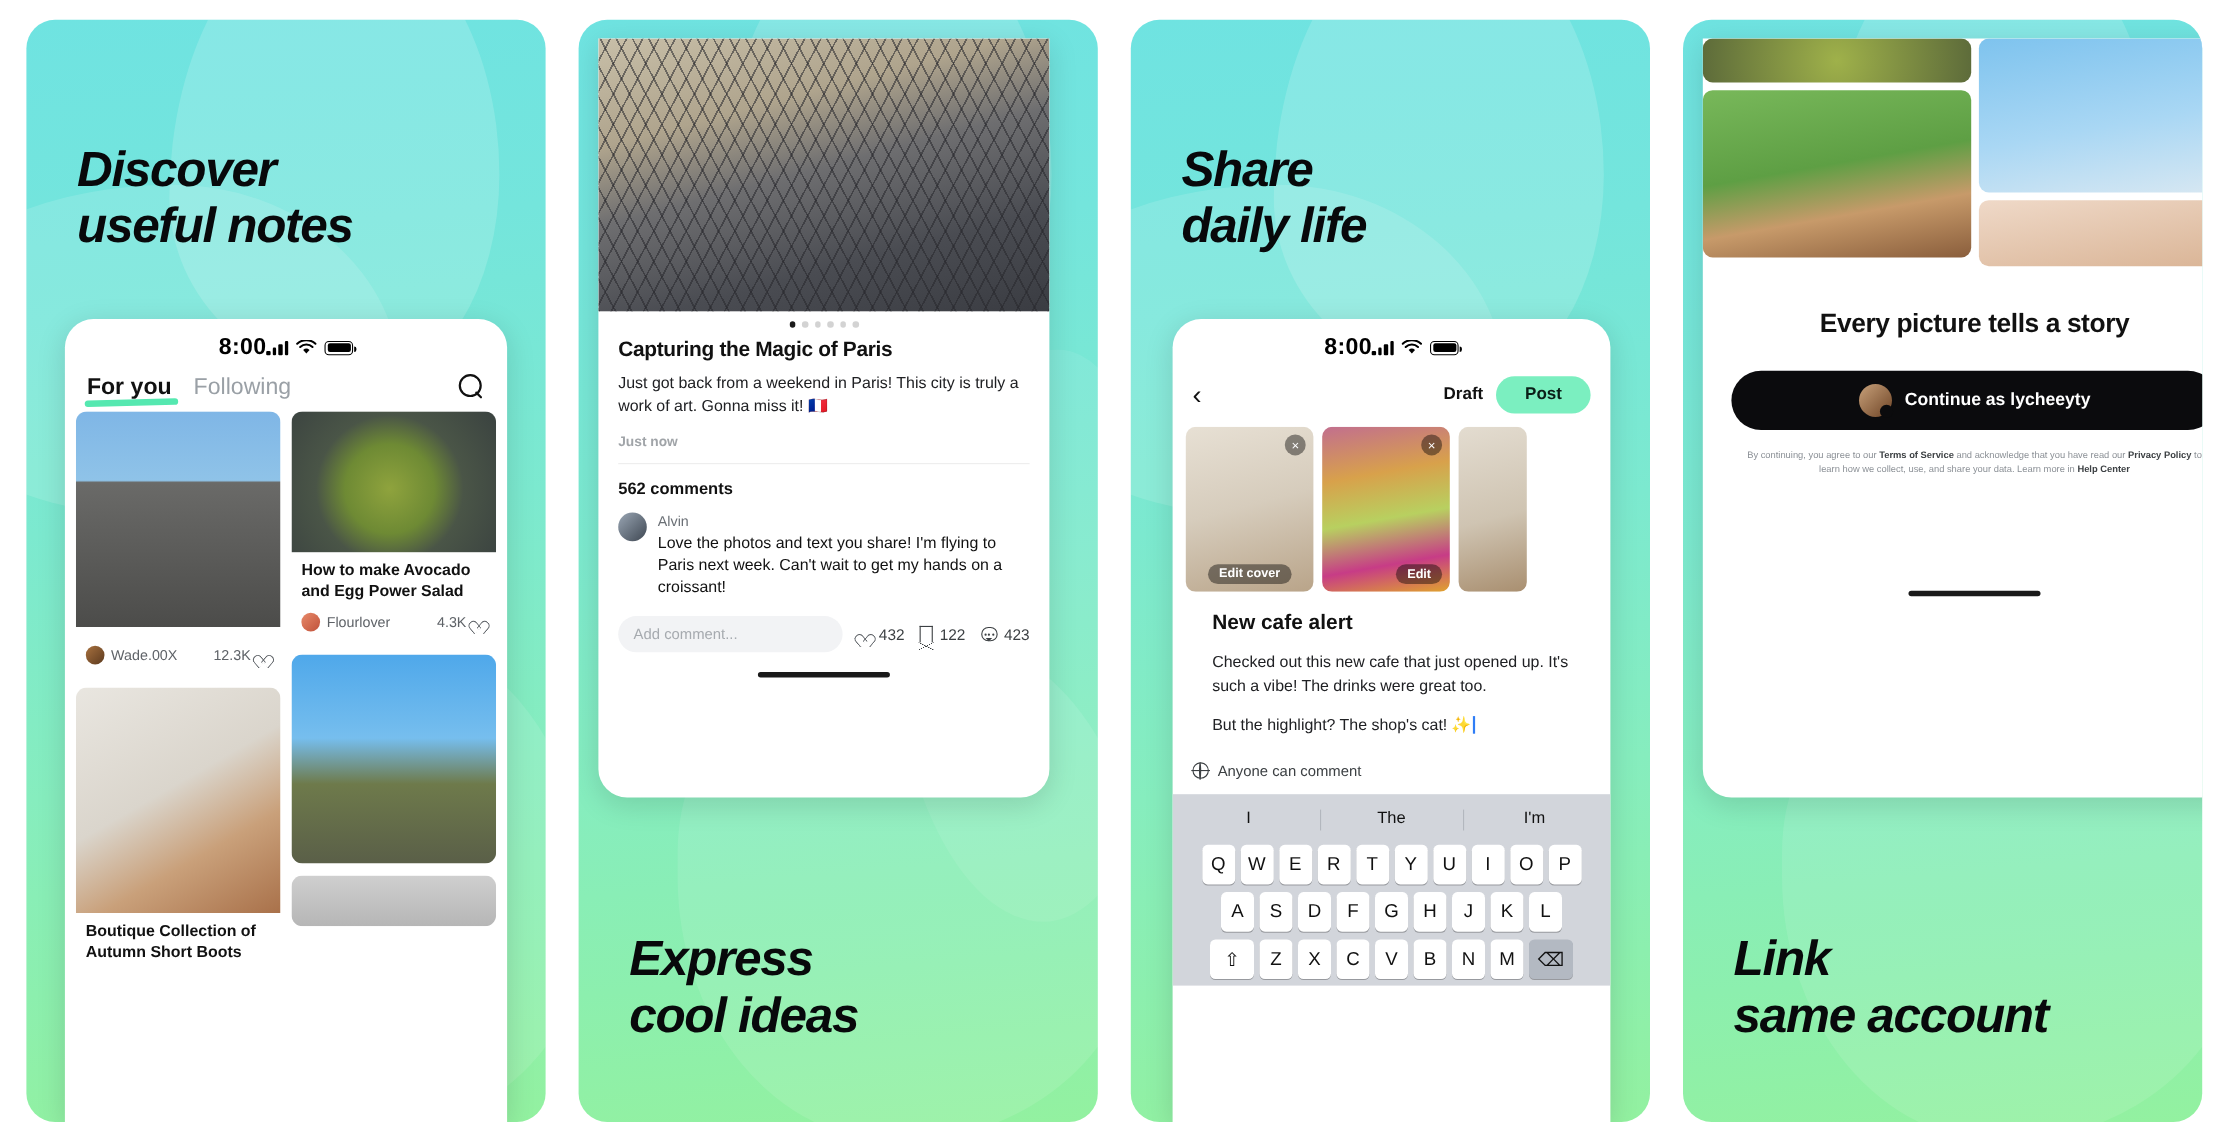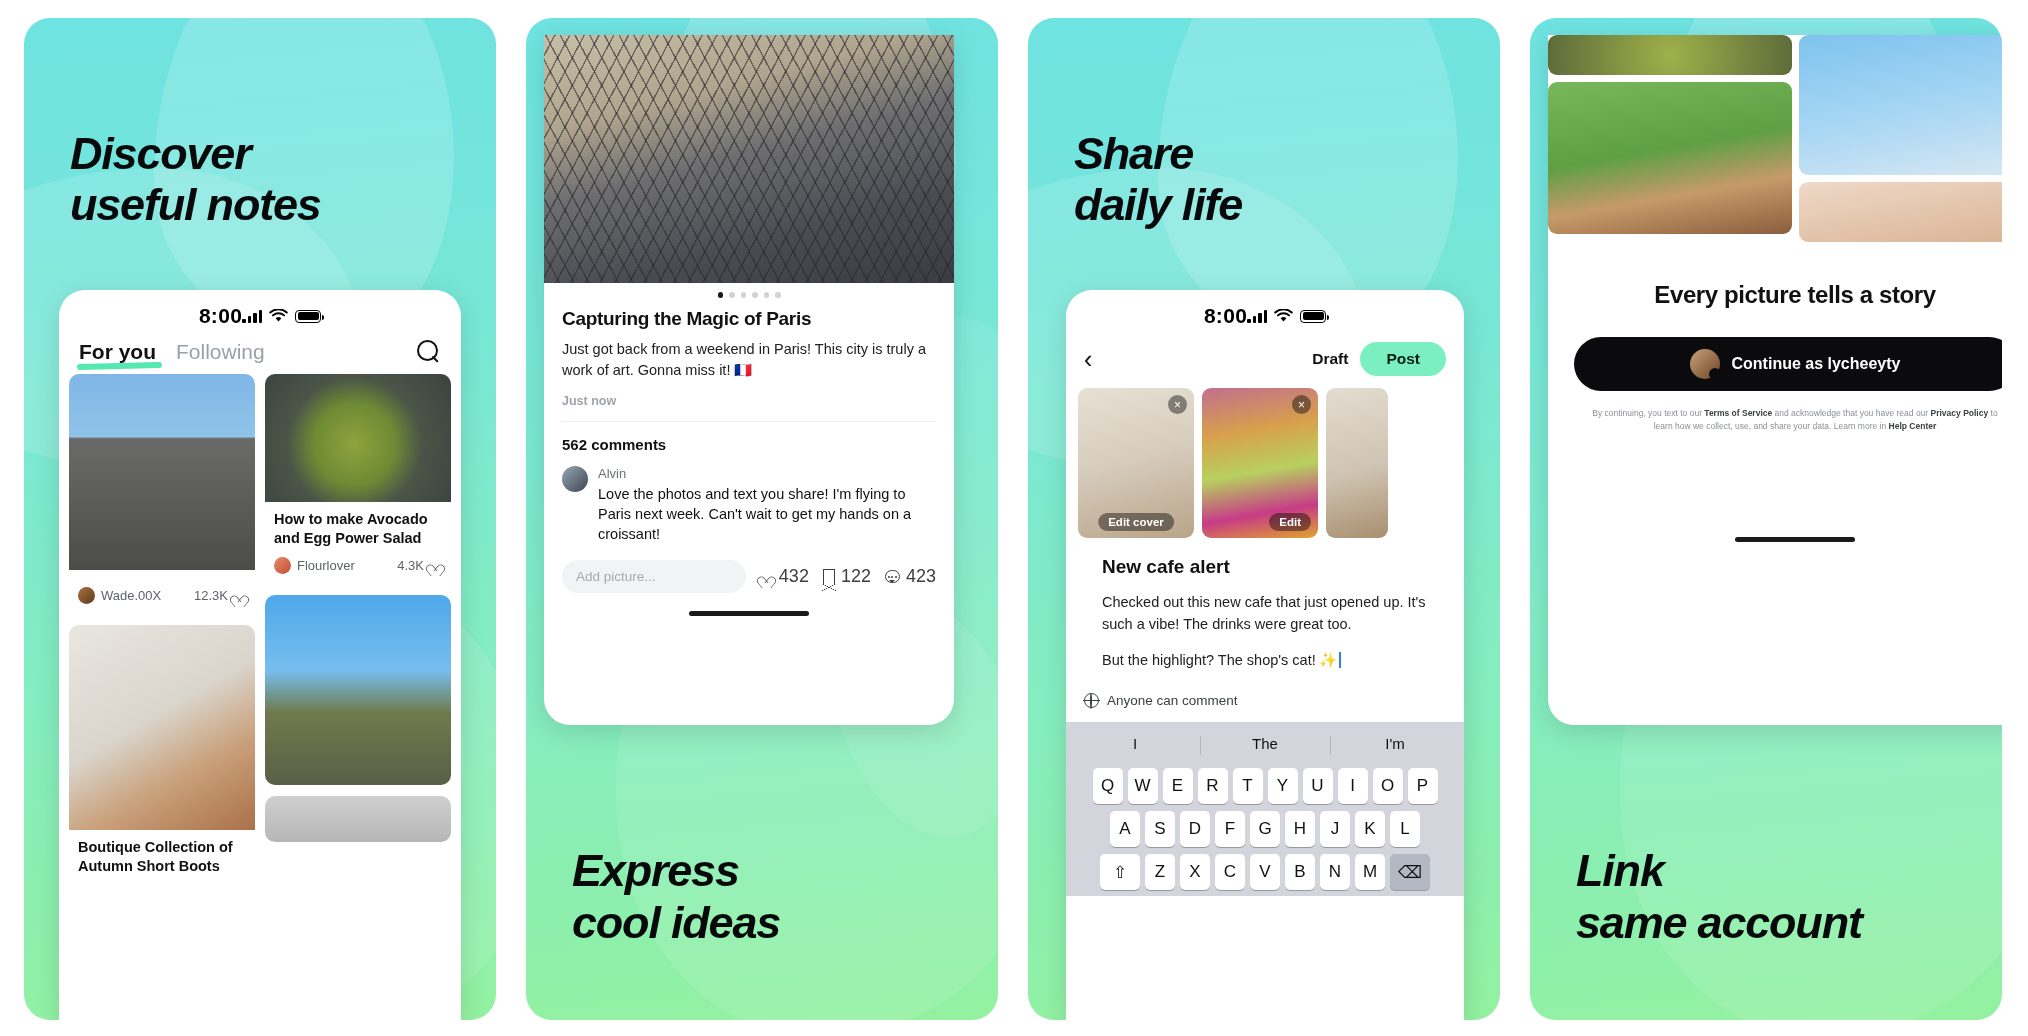--- a/index.html
+++ b/index.html
@@ -98,21 +98,21 @@
   .dtext { font-size: 14.5px; color:#202124; line-height:1.45; margin-top: 9px; }
   .dtime { font-size: 12.5px; color:#A0A4A8; margin-top: 13px; font-weight: bold; }
   .rule { height:1px; background:#EDEDED; margin: 13px 0 0; }
   .ccount { font-size:15px; font-weight:700; color:#111; margin-top: 14px; }
   .comment { display:flex; gap:10px; margin-top: 13px; }
   .cav { width:26px;height:26px;border-radius:50%;flex:0 0 auto;background:linear-gradient(135deg,#9AA6B4,#3E4752);}
   .cname { font-size:13px; color:#6B7076; }
   .ctxt { font-size:14.5px; color:#111; line-height:1.4; margin-top:3px; }
   .actionbar { display:flex; align-items:center; gap:14px; padding: 16px 18px 12px; }
   .addbox { flex:1; background:#F2F3F5; border-radius:18px; padding:9px 14px; font-size:13.5px; color:#A6AAAF; }
-  .act { display:flex; align-items:center; gap:6px; font-size:18px; color:#3C4043; }
+  .act { display:flex; align-items:center; gap:6px; font-size:14px; color:#3C4043; }
   .bmk { width:12px;height:15px;border:1.8px solid #3C4043;border-bottom:none; position:relative;}
   .bmk::after{content:"";position:absolute;left:-1.8px;right:-1.8px;bottom:-7px;height:7px;
     background:linear-gradient(to top left,transparent 48%,#3C4043 49%,#3C4043 52%,transparent 53%),
                linear-gradient(to top right,transparent 48%,#3C4043 49%,#3C4043 52%,transparent 53%);}
   .bub { width:15px;height:13px;border:1.8px solid #3C4043;border-radius:7px; position:relative; display:flex;align-items:center;justify-content:center;gap:1.5px;}
   .bub i{width:2px;height:2px;border-radius:50%;background:#3C4043;display:block;}
   .bub::after{content:"";position:absolute;left:3px;bottom:-4px;width:0;height:0;border:3px solid transparent;border-top-color:#3C4043;}
   .homebar { width:120px;height:4.5px;background:#1A1A1A;border-radius:3px;margin:6px auto 9px; }
 
   
@@ -276,21 +276,21 @@
         <div class="ccount">562 comments</div>
         <div class="comment">
           <span class="cav"></span>
           <div>
             <div class="cname">Alvin</div>
             <div class="ctxt">Love the photos and text you share! I'm flying to Paris next week. Can't wait to get my hands on a croissant!</div>
           </div>
         </div>
       </div>
       <div class="actionbar">
-        <div class="addbox">Add picture...</div>
+        <div class="addbox">Add comment...</div>
         <div class="act">
           <span class="heart"></span>
           <span>432</span>
         </div>
         <div class="act">
           <span class="bmk"></span>
           <span>122</span>
         </div>
         <div class="act">
           <span class="bub">
@@ -423,19 +423,19 @@
         </div>
       </div>
 
       <div class="ltitle">Every picture tells a story</div>
 
       <div class="contbtn">
         <span class="cbav"></span>
         <span class="cbtxt">Continue as lycheeyty</span>
       </div>
 
-      <div class="fine"><span>By continuing, you text to our </span><b>Terms of Service</b><span> and acknowledge that you have read our </span><b>Privacy Policy</b><span> to learn how we collect, use, and share your data. Learn more in </span><b>Help Center</b></div>
+      <div class="fine"><span>By continuing, you agree to our </span><b>Terms of Service</b><span> and acknowledge that you have read our </span><b>Privacy Policy</b><span> to learn how we collect, use, and share your data. Learn more in </span><b>Help Center</b></div>
 
       <div class="homebar" style="margin-top:104px;"></div>
     </div>
   </div>
 
 </div>
 
 </body></html>

